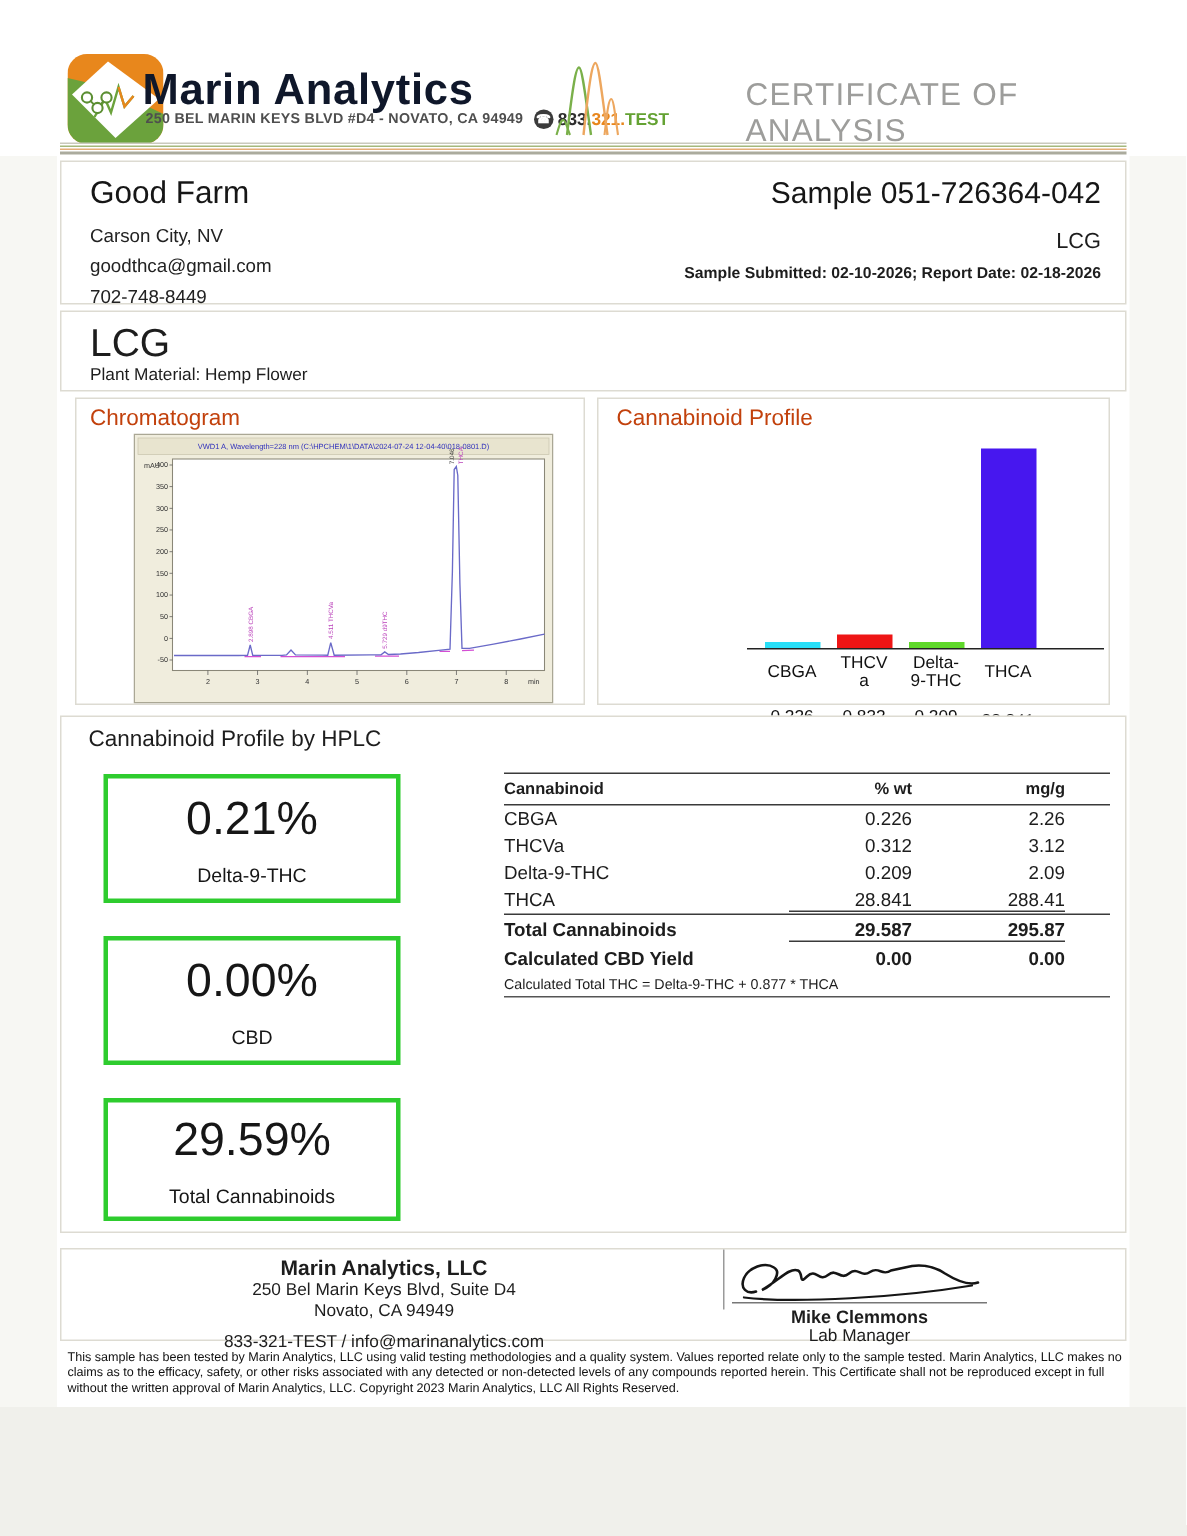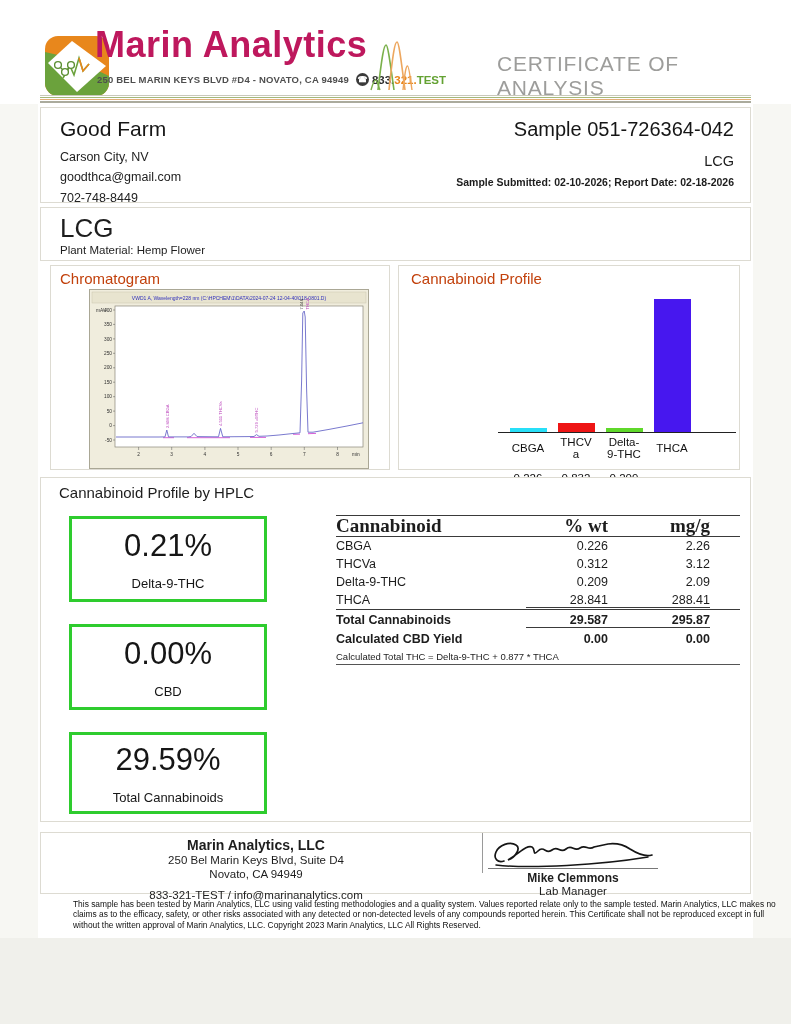--- a/index.html
+++ b/index.html
@@ -7,21 +7,21 @@
   body { font-family:"Liberation Sans", sans-serif; color:#1d1d1d; }
   .page { position:relative; width:791px; height:1024px; background:#fff; overflow:hidden; }
 
   
   .strip { position:absolute; background:#f4f4f0; }
   .strip.left { left:0; top:104px; width:38px; height:834px; background:#f7f7f3; }
   .strip.right { left:753px; top:104px; width:38px; height:834px; background:#f7f7f3; }
   .strip.bottom { left:0; top:938px; width:791px; height:86px; background:#f0f0eb; }
 
   
-  .hdr-brand { position:absolute; left:95px; top:24px; font-size:36px; font-weight:bold; letter-spacing:.5px; color:#be185d; }
+  .hdr-brand { position:absolute; left:95px; top:44px; font-size:29px; font-weight:bold; letter-spacing:.5px; color:#0f172a; }
   .hdr-sub { position:absolute; left:97px; top:73px; display:flex; align-items:center; gap:7px; }
   .hdr-addr { font-size:9.5px; font-weight:bold; color:#4e4e4e; letter-spacing:.2px; }
   .phone-wrap { display:flex; align-items:center; gap:3px; font-size:11.5px; font-weight:bold; }
   .phone-badge { width:13px; height:13px; border-radius:50%; background:#3b3b3b; color:#fff; font-size:8px; display:flex; align-items:center; justify-content:center; }
   .ph-a { color:#2e2e2e; } .ph-b { color:#e8861c; } .ph-c { color:#64a233; }
   .coa-title { position:absolute; left:497px; top:52px; font-size:21px; color:#9d9d9b; letter-spacing:.8px; }
   .hdr-rule { position:absolute; left:40px; top:95px; width:711px; }
   .hdr-rule .r1 { height:1px; background:#c9c9bb; margin-bottom:1px; }
   .hdr-rule .r2 { height:1px; background:#a4b87b; margin-bottom:1px; }
   .hdr-rule .r3 { height:1px; background:#e4ad76; margin-bottom:1px; }
@@ -62,41 +62,41 @@
              display:flex; flex-direction:column; align-items:center; justify-content:center; gap:12px; }
   .hl-value { font-size:31px; color:#161616; }
   .hl-label { font-size:13px; color:#161616; }
 
   
   .rtable { position:absolute; left:295px; top:37px; width:404px; font-size:12.5px; }
   .trow { display:flex; align-items:center; }
   .c-name { width:190px; text-align:left; }
   .c-pct  { width:82px; text-align:right; }
   .c-mgg  { flex:1; text-align:right; padding-right:30px; }
-  .trow.head { font-weight:bold; font-size:19px; height:22px; border-top:1.5px solid #3a3a3a; border-bottom:1.5px solid #3a3a3a;font-family:Liberation Serif, serif; }
+  .trow.head { font-weight:bold; font-size:11px; height:22px; border-top:1.5px solid #3a3a3a; border-bottom:1.5px solid #3a3a3a; }
   .trow.data { height:18px; }
   .trow.data .numline { border-bottom:1px solid #3a3a3a; height:100%; display:flex; align-items:center; justify-content:flex-end; }
   .trow.total { height:21px; font-weight:bold; border-top:1.5px solid #3a3a3a; }
   .trow.total .numline { border-bottom:1px solid #3a3a3a; height:100%; display:flex; align-items:center; justify-content:flex-end; }
   .trow.calc { height:18px; font-weight:bold; }
   .trow.note { height:17px; font-size:9.5px; font-weight:normal; border-bottom:1px solid #555; }
 
   
   .footer-box { left:40px; top:832px; width:711px; height:62px; }
   .f-left { position:absolute; left:30px; top:4px; width:370px; text-align:center; }
   .f-company { font-size:14px; font-weight:bold; }
   .f-line { font-size:11.5px; line-height:14px; }
   .f-contact { font-size:11.5px; margin-top:8px; }
   .sig-divider { position:absolute; left:441px; top:0; width:1px; height:40px; background:#9a9a9a; }
   .sig-area { position:absolute; left:447px; top:0; width:170px; text-align:center; }
   .sig-svg { display:block; margin:2px auto 0; }
   .sig-line { border-bottom:1px solid #777; width:170px; margin-top:-3px; }
   .sig-name { font-size:12px; font-weight:bold; margin-top:2px; }
   .sig-title { font-size:11.5px; }
-  .disclaimer { position:absolute; left:45px; top:899px; width:705px; font-size:8.4px; line-height:10.4px; color:#111;margin-left:28px; }
+  .disclaimer { position:absolute; left:45px; top:899px; width:705px; font-size:8.4px; line-height:10.4px; color:#111; }
 
   .yt, .xt { font-size:4.8px; fill:#333; }
 </style>
 </head>
 <body>
 
 <div class="page">
 
   <div class="strip left"></div>
   <div class="strip right"></div>

